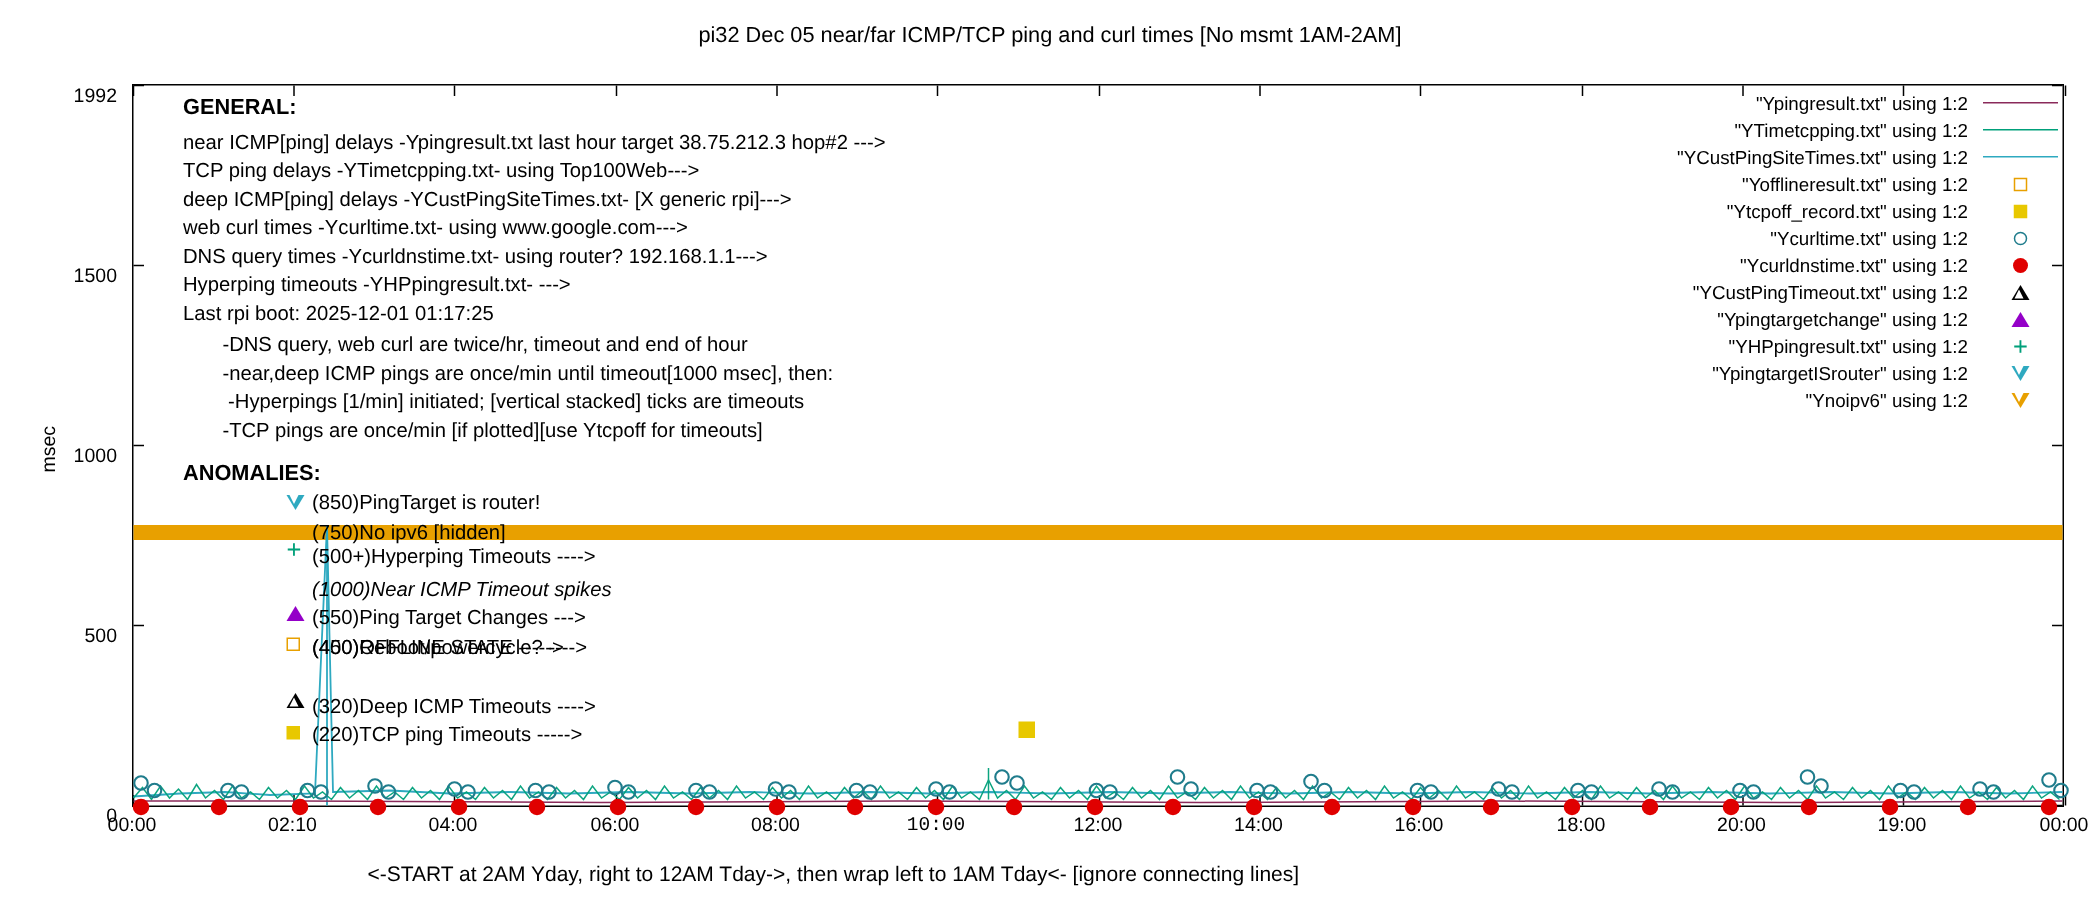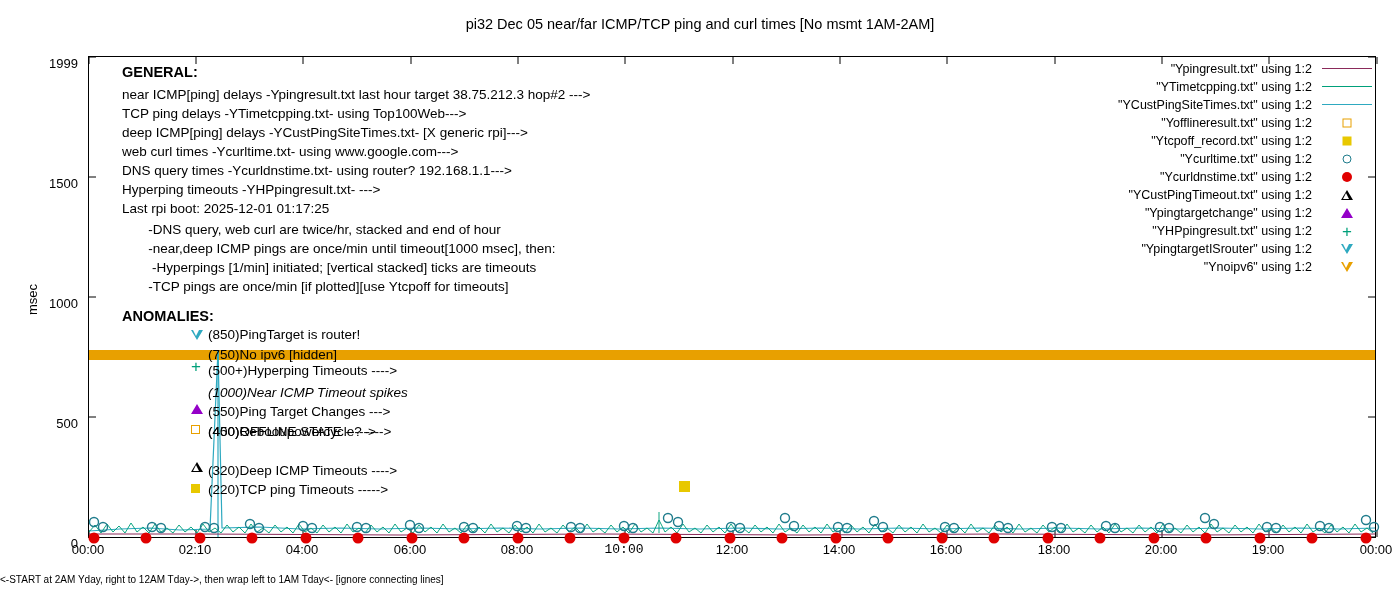--- a/index.html
+++ b/index.html
@@ -26,21 +26,21 @@
     font-size:13px;transform:rotate(-90deg);transform-origin:center center;
   }
   .ytick{
     position:absolute;right:1px;width:60px;text-align:right;font-size:13px;
     transform:translateY(-8px);
   }
   .xtick{
     position:absolute;width:60px;text-align:center;font-size:13px;top:542px;
   }
   .xlabel{
-    position:absolute;left:0;top:574px;width:1111px;font-size:10px;
+    position:absolute;left:0;top:574px;width:1111px;text-align:center;font-size:14px;
   }
   
   .ann{position:absolute;font-size:13.5px;white-space:pre;color:#000;}
   .ann.b{font-weight:bold;font-size:14.5px;}
   
   .legend{position:absolute;right:24px;top:60px;width:300px;font-size:12.5px;}
   .legend-row{
     display:flex;align-items:center;justify-content:flex-end;height:18px;
   }
   .legend-label{text-align:right;white-space:nowrap;}
@@ -93,21 +93,21 @@
 </style>
 </head>
 <body>
 
 <div class="plot-root">
 
   <div class="title">pi32 Dec 05  near/far ICMP/TCP ping and curl times [No msmt 1AM-2AM]</div>
 
   <div class="ylabel">msec</div>
 
-  <div class="ytick" style="left:18px;top:64px;">1999</div>
+  <div class="ytick" style="left:18px;top:64px;">1992</div>
   <div class="ytick" style="left:18px;top:184px;">1500</div>
   <div class="ytick" style="left:18px;top:304px;">1000</div>
   <div class="ytick" style="left:18px;top:424px;">500</div>
   <div class="ytick" style="left:18px;top:544px;">0</div>
 
   <div class="xtick" style="left:58px;">00:00</div>
   <div class="xtick" style="left:165px;">02:10</div>
   <div class="xtick" style="left:272px;">04:00</div>
   <div class="xtick" style="left:380px;">06:00</div>
   <div class="xtick" style="left:487px;">08:00</div>
@@ -273,21 +273,21 @@
   </svg>
 
   <div class="ann b" style="left:122px;top:64px;">GENERAL:</div>
   <div class="ann" style="left:122px;top:87px;">near ICMP[ping] delays -Ypingresult.txt last hour target 38.75.212.3 hop#2 ---&gt;</div>
   <div class="ann" style="left:122px;top:106px;">TCP ping delays -YTimetcpping.txt- using Top100Web---&gt;</div>
   <div class="ann" style="left:122px;top:125px;">deep ICMP[ping] delays -YCustPingSiteTimes.txt- [X generic rpi]---&gt;</div>
   <div class="ann" style="left:122px;top:144px;">web curl times -Ycurltime.txt- using www.google.com---&gt;</div>
   <div class="ann" style="left:122px;top:163px;">DNS query times -Ycurldnstime.txt- using router? 192.168.1.1---&gt;</div>
   <div class="ann" style="left:122px;top:182px;">Hyperping timeouts -YHPpingresult.txt- ---&gt;</div>
   <div class="ann" style="left:122px;top:201px;">Last rpi boot: 2025-12-01 01:17:25</div>
-  <div class="ann" style="left:122px;top:222px;">       -DNS query, web curl are twice/hr, stacked and end of hour</div>
+  <div class="ann" style="left:122px;top:222px;">       -DNS query, web curl are twice/hr, timeout and end of hour</div>
   <div class="ann" style="left:122px;top:241px;">       -near,deep ICMP pings are once/min until timeout[1000 msec], then:</div>
   <div class="ann" style="left:122px;top:260px;">        -Hyperpings [1/min] initiated; [vertical stacked] ticks are timeouts</div>
   <div class="ann" style="left:122px;top:279px;">       -TCP pings are once/min [if plotted][use Ytcpoff for timeouts]</div>
 
   <div class="ann b" style="left:122px;top:308px;">ANOMALIES:</div>
 
   <div class="anno-sym" style="left:191px;top:330px;">
       <div class="tri-dn-open"></div>
     </div>
   <div class="ann" style="left:208px;top:327px;">(850)PingTarget is router!</div>

